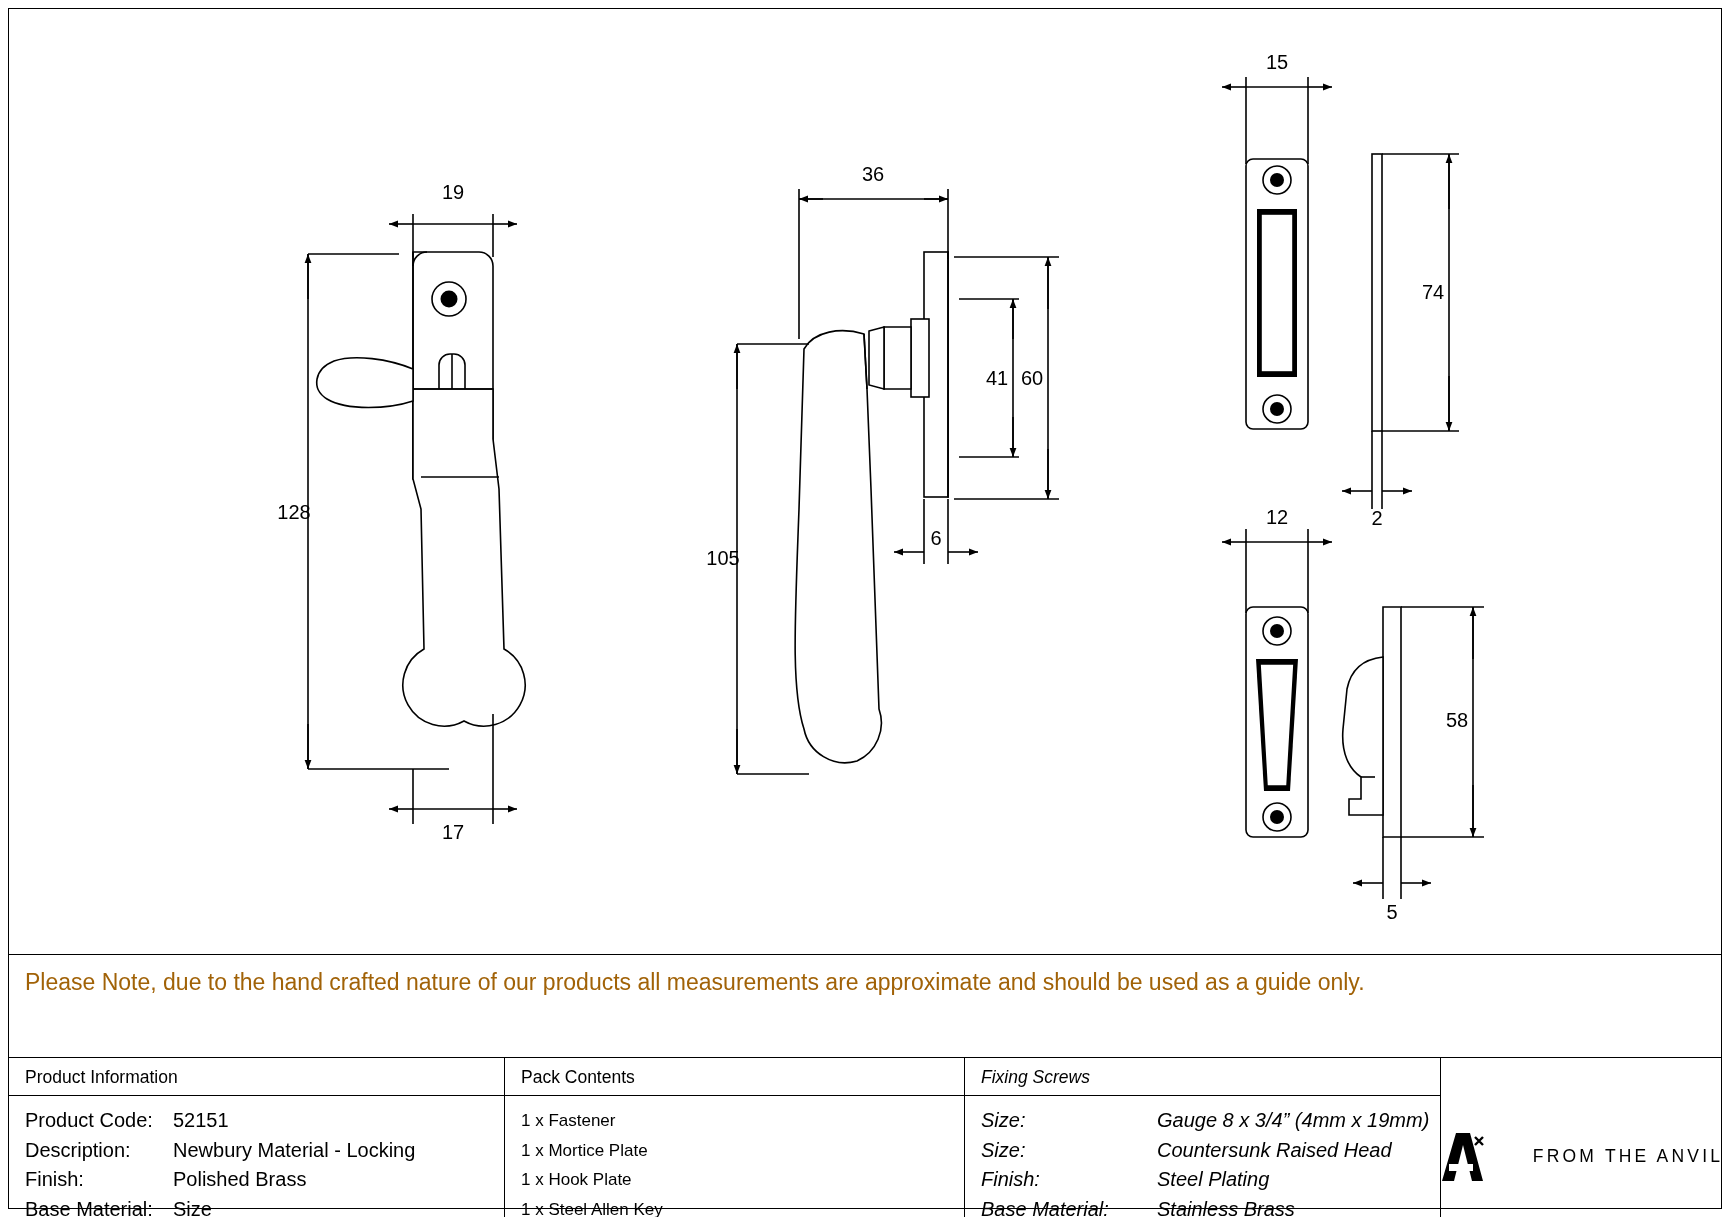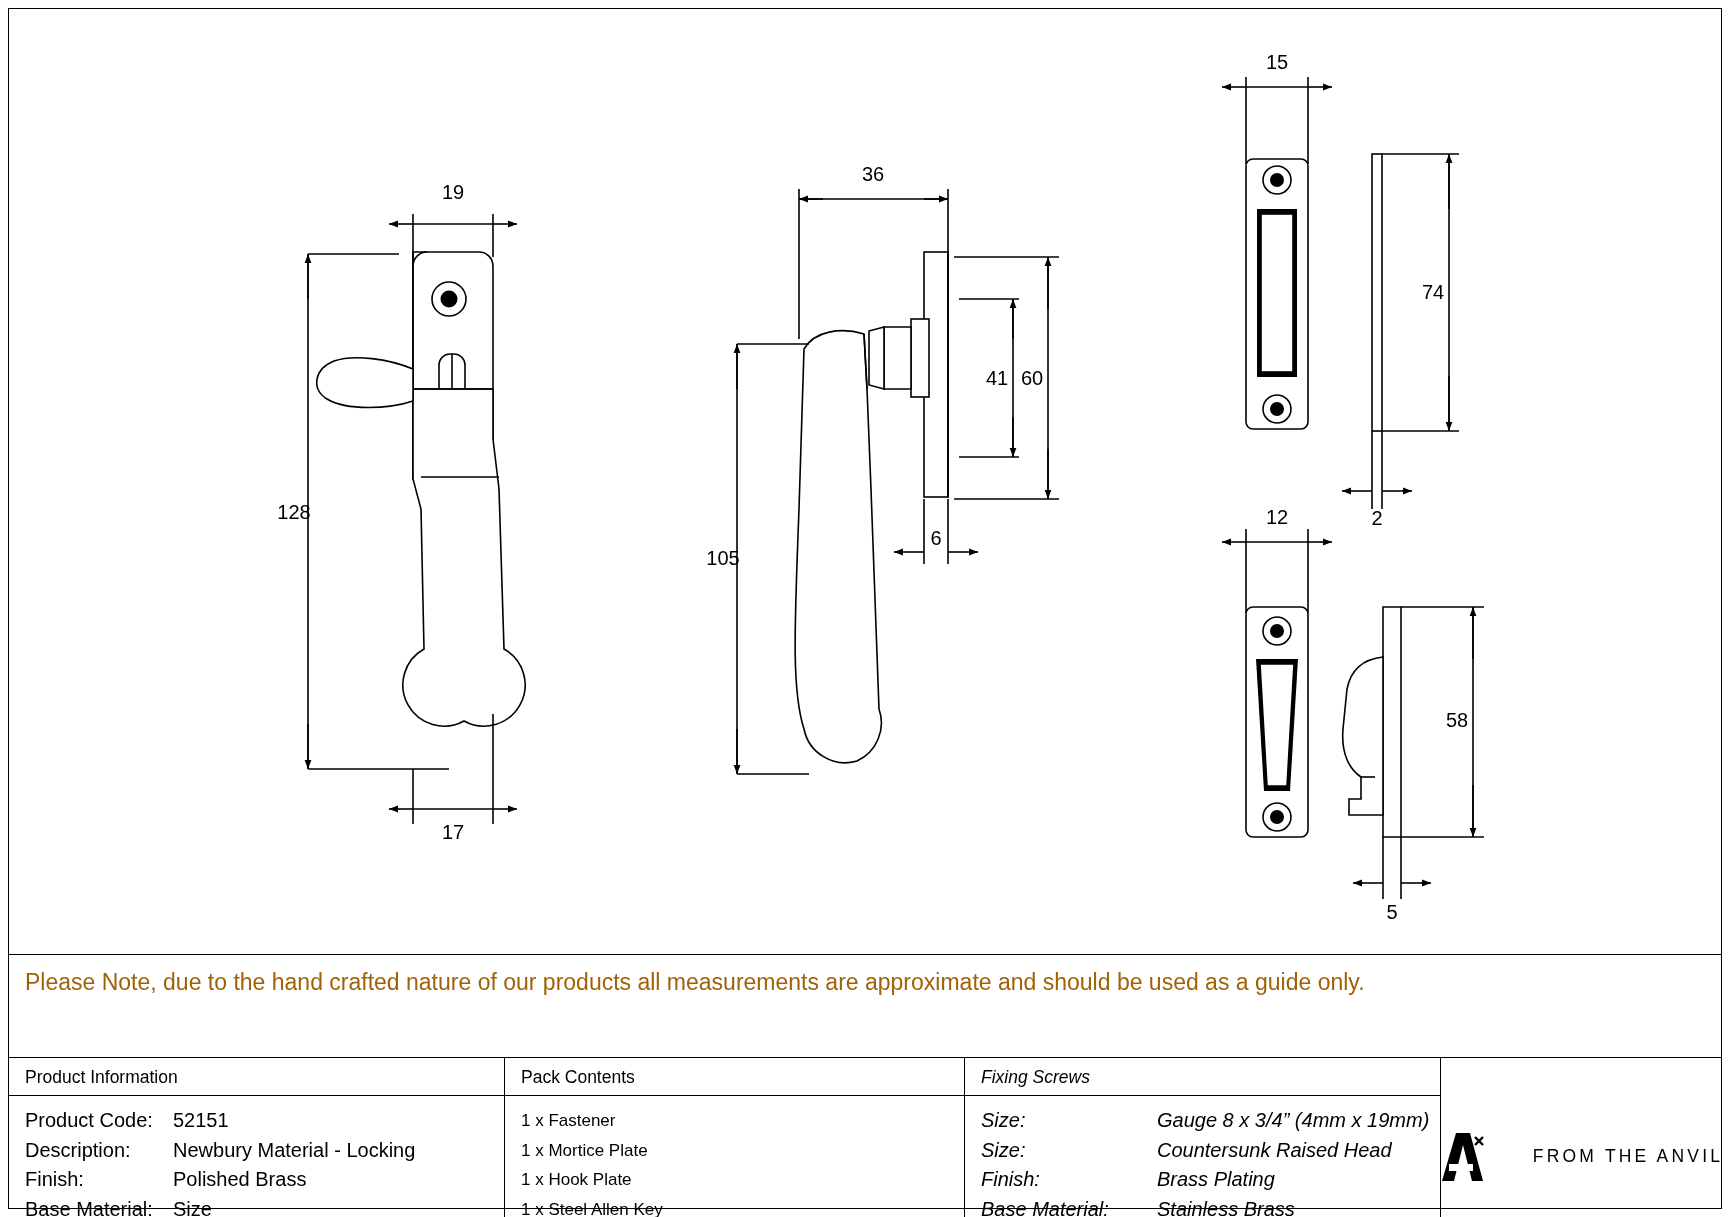--- a/index.html
+++ b/index.html
@@ -382,21 +382,21 @@
         <div class="kv-row">
           <div class="kv-key-wide">Size:</div>
           <div>Gauge 8 x 3/4” (4mm x 19mm)</div>
         </div>
         <div class="kv-row">
           <div class="kv-key-wide">Size:</div>
           <div>Countersunk Raised Head</div>
         </div>
         <div class="kv-row">
           <div class="kv-key-wide">Finish:</div>
-          <div>Brass Plating</div>
+          <div>Steel Plating</div>
         </div>
         <div class="kv-row">
           <div class="kv-key-wide">Base Material:</div>
           <div>Stainless Brass</div>
         </div>
       </div>
     </div>
 
     <div class="col col-logo">
       <div class="logo-wrap">

